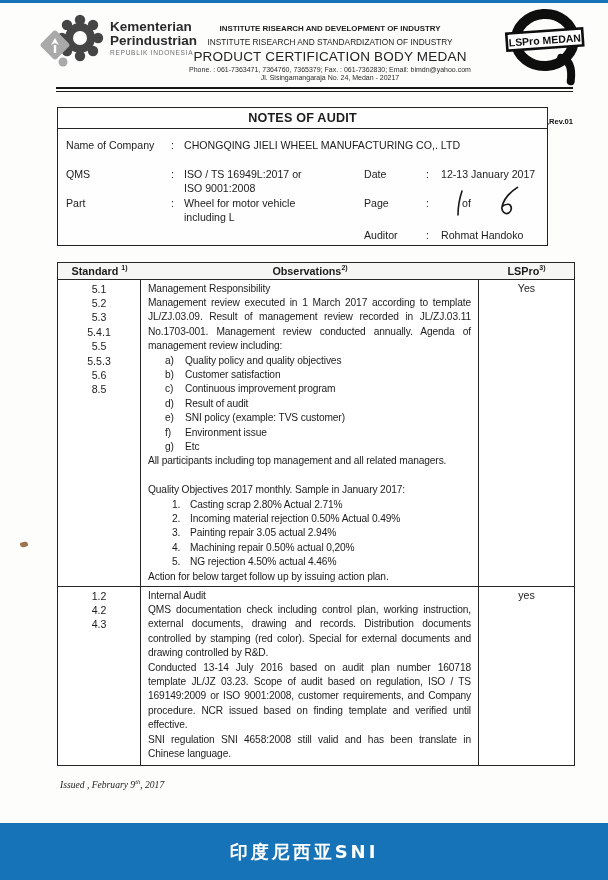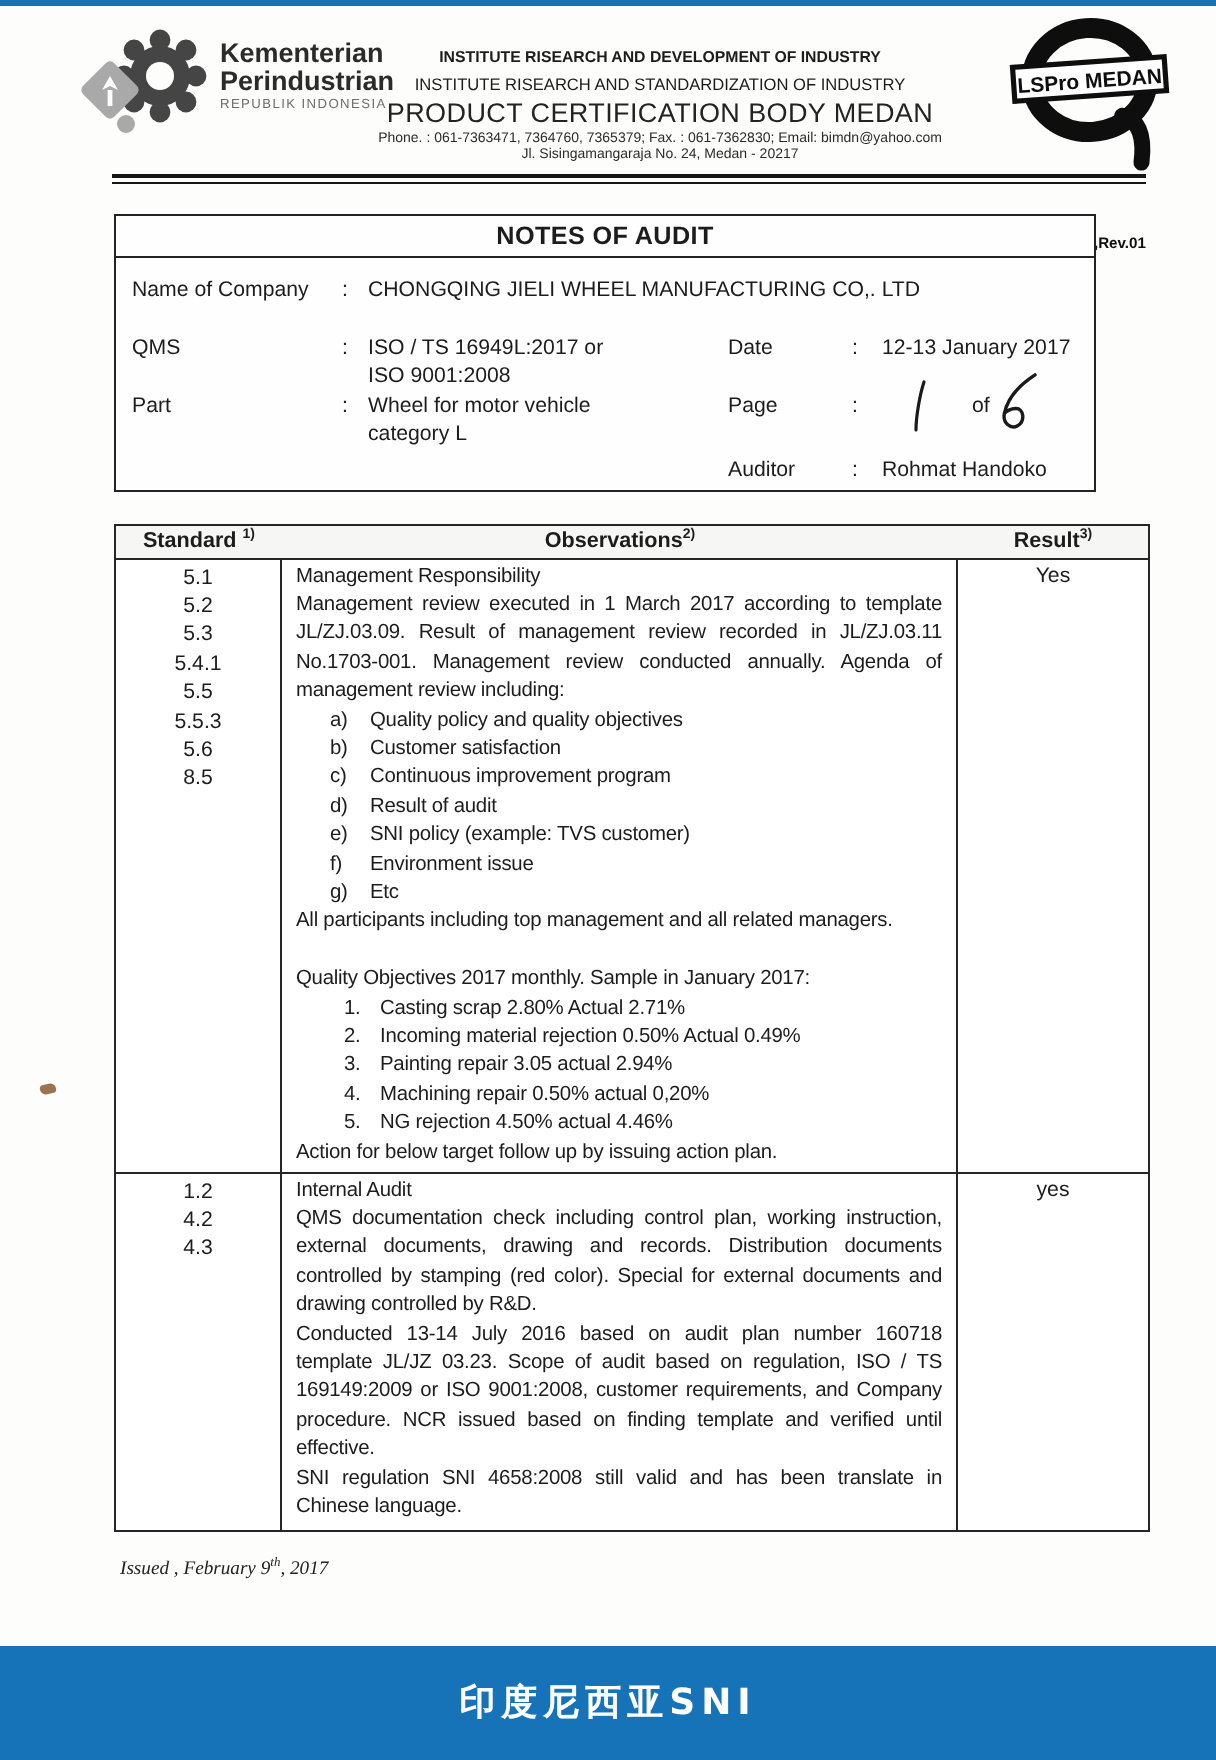--- a/index.html
+++ b/index.html
@@ -129,50 +129,50 @@
   <span class="fld val-l" style="top:31px">CHONGQING JIELI WHEEL MANUFACTURING CO,. LTD</span>
 
   <span class="fld lab-l" style="top:60px">QMS</span>
   <span class="fld col-l" style="top:60px">:</span>
   <span class="fld val-l" style="top:60px">ISO / TS 16949L:2017 or</span>
   <span class="fld val-l" style="top:74px">ISO  9001:2008</span>
 
   <span class="fld lab-l" style="top:89px">Part</span>
   <span class="fld col-l" style="top:89px">:</span>
   <span class="fld val-l" style="top:89px">Wheel for motor vehicle</span>
-  <span class="fld val-l" style="top:103px">category L</span>
+  <span class="fld val-l" style="top:103px">including L</span>
 
   <span class="fld lab-r" style="top:60px">Date</span>
   <span class="fld col-r" style="top:60px">:</span>
   <span class="fld val-r" style="top:60px">12-13 January 2017</span>
 
   <span class="fld lab-r" style="top:89px">Page</span>
   <span class="fld col-r" style="top:89px">:</span>
   <span class="hand" style="left:395px;top:80px" aria-label="1">
     <svg width="14" height="30" viewBox="0 0 14 30">
         <path d="M9,3 C7,9 5,20 5,27" stroke="#1a1a1a" stroke-width="1.6" fill="none" stroke-linecap="round"></path>
       </svg>
   </span>
-  <span class="fld" style="left:428px;top:89px">of</span>
+  <span class="fld" style="left:404px;top:89px">of</span>
   <span class="hand" style="left:440px;top:76px;transform:rotate(12deg)" aria-label="6">
     <svg width="22" height="34" viewBox="0 0 22 34">
         <path d="M16,2 C10,8 5,16 5,24 C5,29 10,31.5 13,28.5 C16,25.5 14,19.5 10,20.5 C8,21 6,22.5 5,24" stroke="#1a1a1a" stroke-width="1.7" fill="none" stroke-linecap="round"></path>
       </svg>
   </span>
 
   <span class="fld lab-r" style="top:121px">Auditor</span>
   <span class="fld col-r" style="top:121px">:</span>
   <span class="fld val-r" style="top:121px">Rohmat Handoko</span>
 </div>
 
 <div class="abs audit-table">
   <div class="t-hrow">
       <div class="hc"><span>Standard</span><sup style="margin-left: 3px;">1)</sup></div>
       <div class="hc"><span>Observations</span><sup>2)</sup></div>
-      <div class="hc"><span>Result</span><sup>3)</sup></div>
+      <div class="hc"><span>LSPro</span><sup>3)</sup></div>
     </div>
   <div>
       <div class="t-row" style="min-height: 306px;">
         <div class="c-std">
           <div>5.1</div>
           <div>5.2</div>
           <div>5.3</div>
           <div>5.4.1</div>
           <div>5.5</div>
           <div>5.5.3</div>

